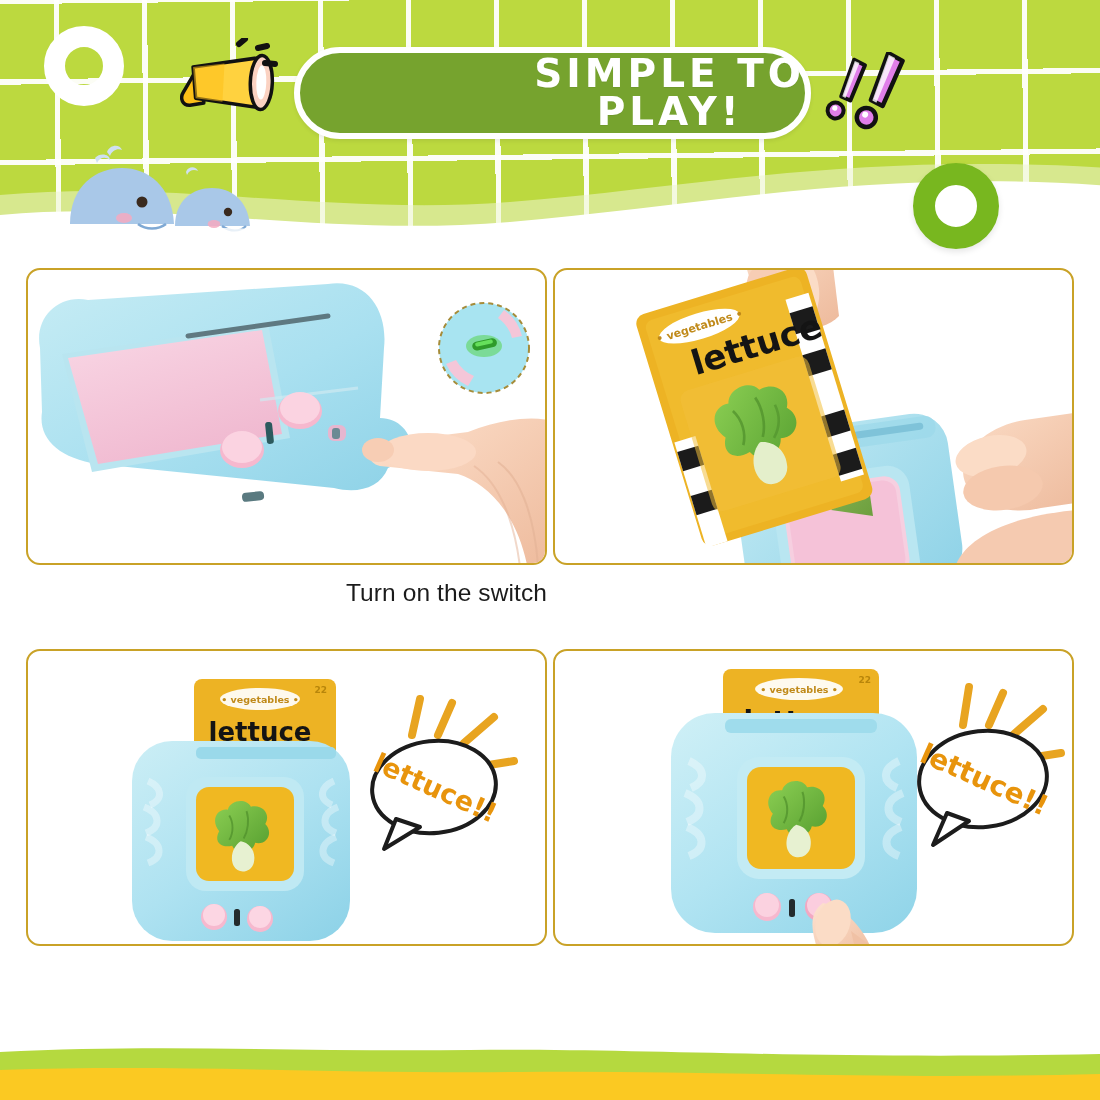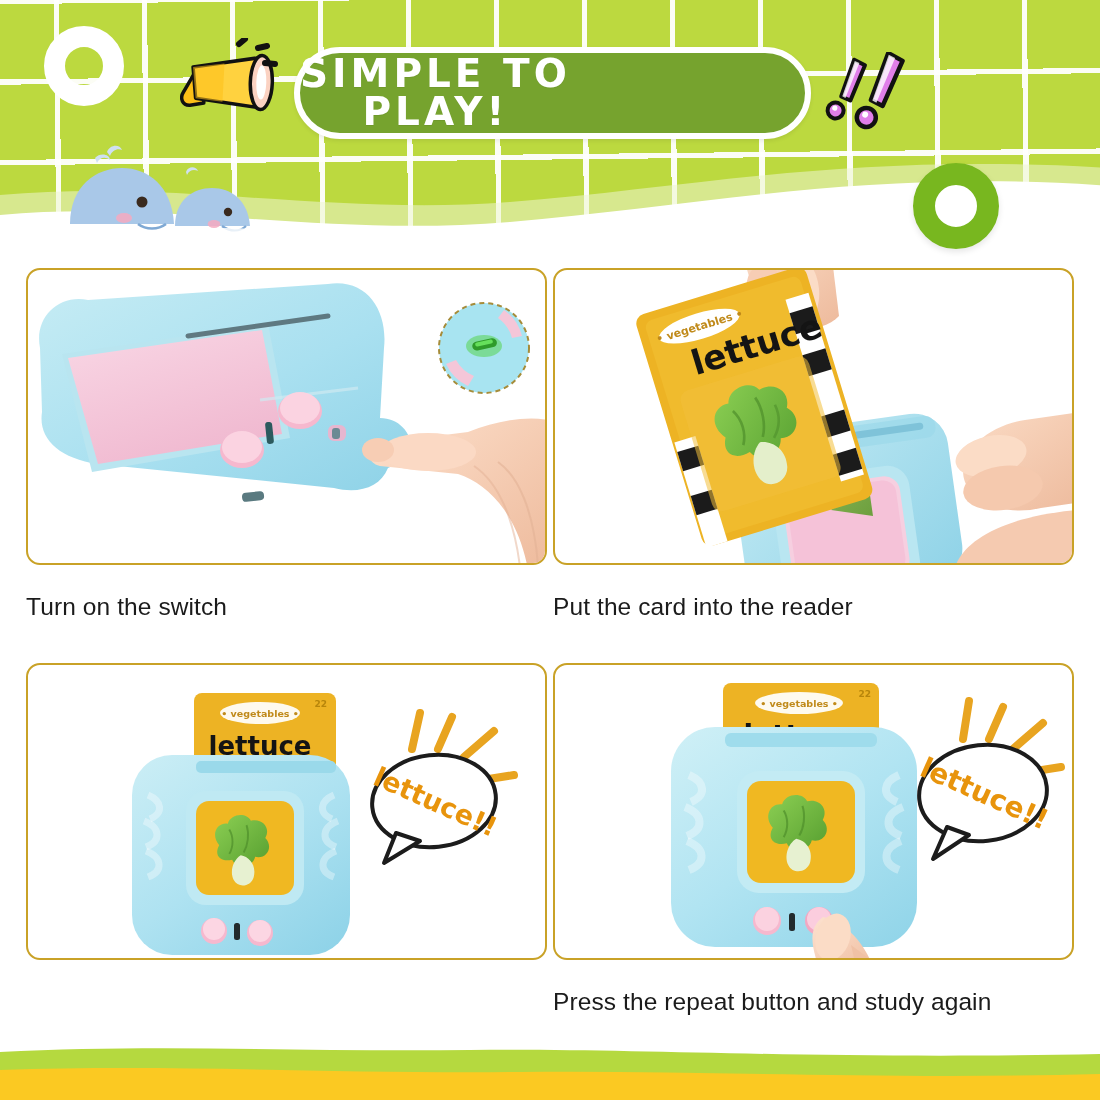--- a/index.html
+++ b/index.html
@@ -44,43 +44,43 @@
   .excl{position:absolute;left:820px;top:52px;width:110px;height:100px;}
 
   
   .whales{position:absolute;left:62px;top:138px;width:230px;height:115px;}
 
   
   .title-pill{
     position:absolute;left:294px;top:47px;width:517px;height:92px;
     background:#76a32e;border:6px solid #ffffff;border-radius:46px;
     box-sizing:border-box;
-    display:flex;align-items:center;justify-content:flex-start;
+    display:flex;align-items:center;justify-content:flex-end;
     box-shadow:0 2px 4px rgba(0,0,0,.08);
   }
   .title-text{
     color:#ffffff;font-weight:bold;font-size:39px;line-height:.98;
     letter-spacing:4px;text-align:center;
     font-family:"DejaVu Sans", sans-serif;
     text-shadow:0 1px 0 rgba(0,0,0,.06);
     white-space:pre-line;
   }
 
   
   .panels{position:absolute;left:0;top:268px;width:1100px;}
   .row{display:flex;justify-content:space-between;padding:0 26px;box-sizing:border-box;}
   .cell{width:521px;}
   .photo{
     position:relative;width:521px;height:297px;
     border:2px solid #c9a227;border-radius:14px;
     background:#ffffff;box-sizing:border-box;overflow:hidden;
   }
   .caption{
-    text-align:left;font-size:24.5px;color:#1b1b1b;line-height:1.18;
-    margin-top:28px;letter-spacing:.1px;
+    text-align:right;font-size:24.5px;color:#1b1b1b;line-height:1.18;
+    margin-top:14px;letter-spacing:.1px;
     font-family:"Liberation Sans", sans-serif;
   }
   .caption.two-line{font-size:24.5px;line-height:1.24;}
   .row2{margin-top:41px;}
 
   
   .footer{position:absolute;left:0;bottom:0;width:1100px;height:70px;overflow:hidden;}
 </style>
 </head>
 <body>
@@ -280,21 +280,20 @@
                 <path d="M64,26 C66,38 62,48 54,56" stroke="#4f8f2b" stroke-width="2.5" fill="none" opacity=".6"></path>
               </g>
             </g>
 
             <path d="M540,140 L470,150 C430,156 400,186 410,212 C418,234 452,246 486,238 L540,230 Z" fill="url(#g2skin)"></path>
             <ellipse cx="436" cy="186" rx="36" ry="20" fill="#fbdcc6" transform="rotate(-12 436 186)"></ellipse>
             <ellipse cx="448" cy="218" rx="40" ry="22" fill="#f5c9ae" transform="rotate(-8 448 218)"></ellipse>
             <path d="M521,240 L521,297 L400,297 C410,268 454,246 521,240 Z" fill="#f5cab0"></path>
           </svg>
         </div>
-        <div class="caption">Put the card into the reader</div>
       </div>
     </div>
 
     <div class="row row2">
 
       <div class="cell">
         <div class="photo">
           <svg viewBox="0 0 521 297" width="521" height="297" style="position:absolute;left:0;top:0;">
             <defs>
               <linearGradient id="g3body" x1="0.1" y1="0" x2="0.9" y2="1">
@@ -410,21 +409,20 @@
               <path d="M414,36 L408,74" stroke="#e8a420" stroke-width="8" stroke-linecap="round"></path>
               <path d="M448,42 L434,74" stroke="#e8a420" stroke-width="8" stroke-linecap="round"></path>
               <path d="M488,58 L458,84" stroke="#e8a420" stroke-width="8" stroke-linecap="round"></path>
               <path d="M506,102 L468,108" stroke="#e8a420" stroke-width="8" stroke-linecap="round"></path>
               <ellipse cx="428" cy="128" rx="64" ry="48" fill="#ffffff" stroke="#1c1c1c" stroke-width="4" transform="rotate(-6 428 128)"></ellipse>
               <path d="M392,162 L378,194 L414,170 Z" fill="#ffffff" stroke="#1c1c1c" stroke-width="4" stroke-linejoin="round"></path>
               <text x="428" y="138" font-family="DejaVu Sans, sans-serif" font-size="28" font-weight="bold" fill="#e8940c" text-anchor="middle" transform="rotate(24 428 132)">lettuce!!</text>
             </g>
           </svg>
         </div>
-        <div class="caption">Press the repeat button and study again</div>
       </div>
     </div>
   </div>
 
   <div class="footer">
     <svg width="1100" height="70" viewBox="0 0 1100 70" preserveAspectRatio="none">
       <path d="M0,22 C160,14 300,22 470,20 C640,18 820,30 1100,24 L1100,70 L0,70 Z" fill="#b5d93f"></path>
       <path d="M0,40 C180,34 340,44 520,42 C700,40 880,50 1100,44 L1100,70 L0,70 Z" fill="#fbc922"></path>
     </svg>
   </div>

